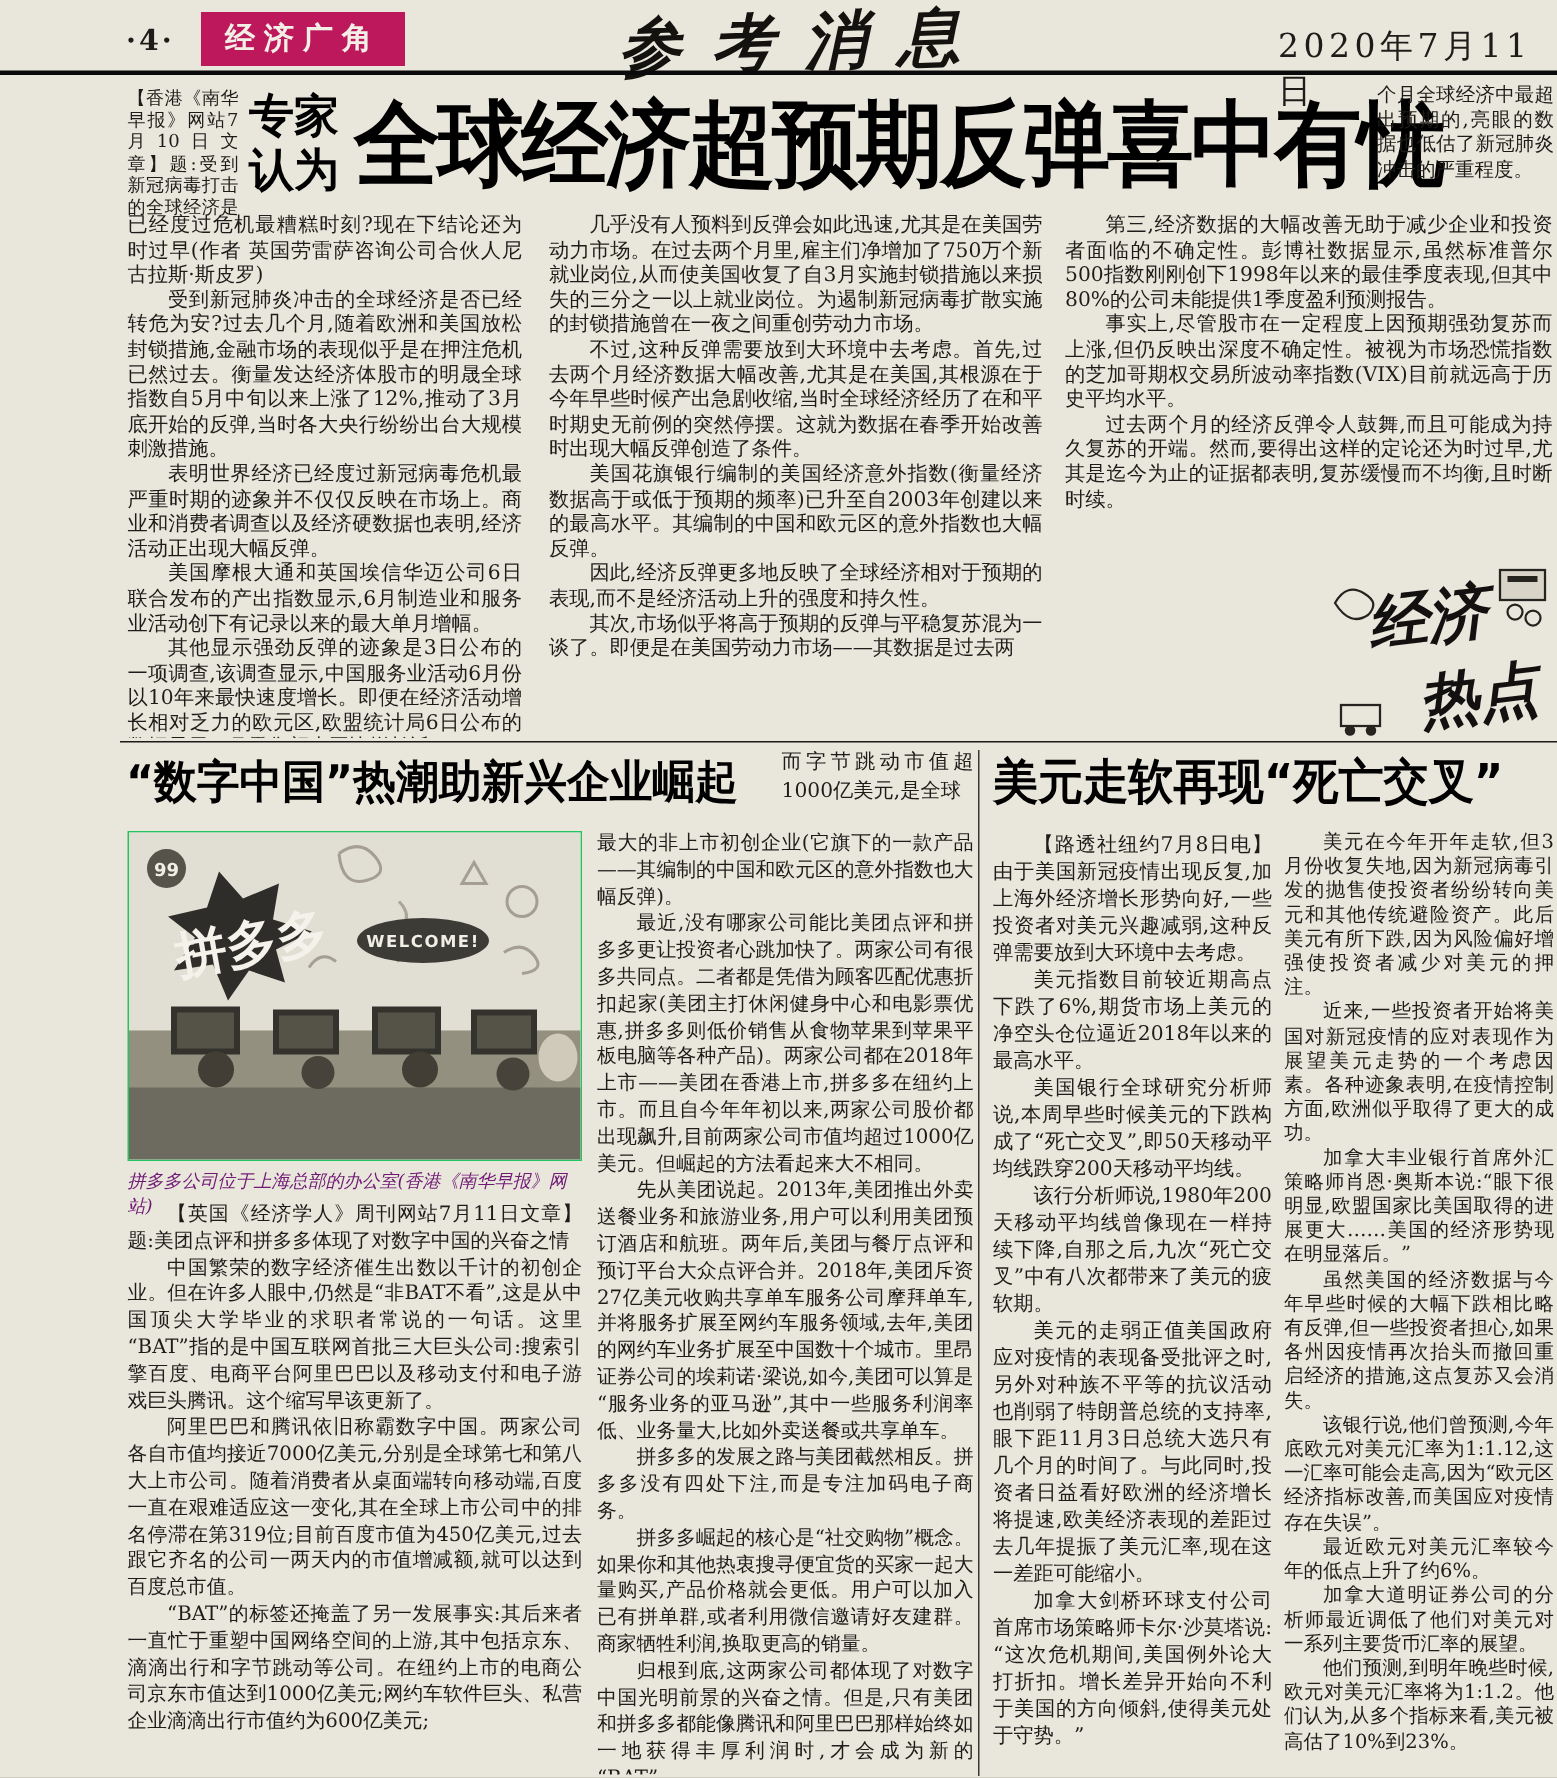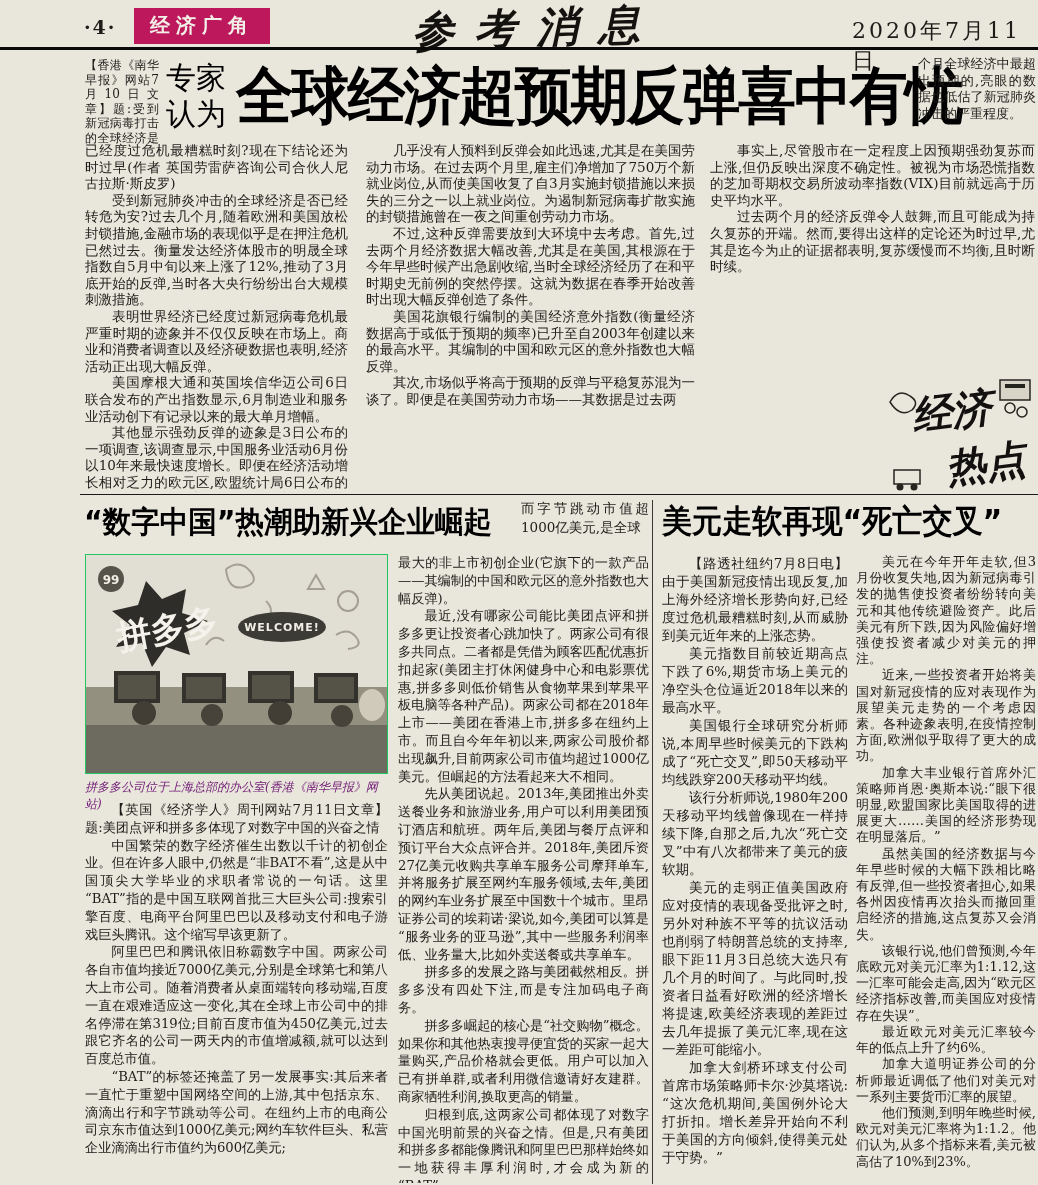--- a/index.html
+++ b/index.html
@@ -12,21 +12,21 @@
         padding:4px 16px 5px 16px;}
   .masthead{position:absolute;left:396px;top:0px;width:280px;text-align:center;
         font-size:42px;font-weight:bold;font-style:italic;letter-spacing:20px;
         transform:rotate(-2deg);color:#14120f;white-space:nowrap;}
   .date{position:absolute;left:852px;top:16px;font-size:22px;letter-spacing:3px;}
   .header-rule{position:absolute;left:0;top:47px;width:1038px;height:3px;background:#0a0a0a;}
   
   .lead-intro{position:absolute;left:85px;top:58px;width:74px;height:86px;overflow:hidden;
         font-size:12px;line-height:14.5px;text-align:justify;}
   .kicker{position:absolute;left:158px;top:60px;width:76px;text-align:center;
-        font-family:"DejaVu Sans",sans-serif;font-weight:400;font-size:30px;line-height:36px;color:#000;}
+        font-family:"DejaVu Sans",sans-serif;font-weight:700;font-size:30px;line-height:36px;color:#000;}
   .lead-headline{position:absolute;left:236px;top:56px;width:686px;height:84px;
         font-family:"DejaVu Sans",sans-serif;font-weight:900;font-size:62px;line-height:80px;
         letter-spacing:-2px;white-space:nowrap;transform:scaleX(0.93);transform-origin:left center;color:#000;}
   .lead-right-col{position:absolute;left:918px;top:56px;width:118px;height:88px;overflow:hidden;
         font-size:13px;line-height:16.5px;text-align:justify;}
   .col{position:absolute;text-align:justify;overflow:hidden;}
   .col p{margin:0;text-indent:2em;}
   .col p.noind{text-indent:0;}
   .lead-col{font-size:13.5px;line-height:16.6px;}
   .col-a{left:85px;top:142px;width:263px;height:350px;}
@@ -77,23 +77,25 @@
       <p class="noind">已经度过危机最糟糕时刻?现在下结论还为时过早(作者 英国劳雷萨咨询公司合伙人尼古拉斯·斯皮罗)</p>
       <p>受到新冠肺炎冲击的全球经济是否已经转危为安?过去几个月,随着欧洲和美国放松封锁措施,金融市场的表现似乎是在押注危机已然过去。衡量发达经济体股市的明晟全球指数自5月中旬以来上涨了12%,推动了3月底开始的反弹,当时各大央行纷纷出台大规模刺激措施。</p>
       <p>表明世界经济已经度过新冠病毒危机最严重时期的迹象并不仅仅反映在市场上。商业和消费者调查以及经济硬数据也表明,经济活动正出现大幅反弹。</p>
       <p>美国摩根大通和英国埃信华迈公司6日联合发布的产出指数显示,6月制造业和服务业活动创下有记录以来的最大单月增幅。</p>
       <p>其他显示强劲反弹的迹象是3日公布的一项调查,该调查显示,中国服务业活动6月份以10年来最快速度增长。即便在经济活动增长相对乏力的欧元区,欧盟统计局6日公布的数据显示,5月零售额也同比增长近17.8%。</p>
     </div>
     <div class="col lead-col col-b">
       <p>几乎没有人预料到反弹会如此迅速,尤其是在美国劳动力市场。在过去两个月里,雇主们净增加了750万个新就业岗位,从而使美国收复了自3月实施封锁措施以来损失的三分之一以上就业岗位。为遏制新冠病毒扩散实施的封锁措施曾在一夜之间重创劳动力市场。</p>
       <p>不过,这种反弹需要放到大环境中去考虑。首先,过去两个月经济数据大幅改善,尤其是在美国,其根源在于今年早些时候产出急剧收缩,当时全球经济经历了在和平时期史无前例的突然停摆。这就为数据在春季开始改善时出现大幅反弹创造了条件。</p>
       <p>美国花旗银行编制的美国经济意外指数(衡量经济数据高于或低于预期的频率)已升至自2003年创建以来的最高水平。其编制的中国和欧元区的意外指数也大幅反弹。</p>
+      <p>因此,经济反弹更多地反映了全球经济相对于预期的表现,而不是经济活动上升的强度和持久性。</p>
       <p>其次,市场似乎将高于预期的反弹与平稳复苏混为一谈了。即便是在美国劳动力市场——其数据是过去两</p>
     </div>
     <div class="col lead-col col-c">
+      <p>第三,经济数据的大幅改善无助于减少企业和投资者面临的不确定性。彭博社数据显示,虽然标准普尔500指数刚刚创下1998年以来的最佳季度表现,但其中80%的公司未能提供1季度盈利预测报告。</p>
       <p>事实上,尽管股市在一定程度上因预期强劲复苏而上涨,但仍反映出深度不确定性。被视为市场恐慌指数的芝加哥期权交易所波动率指数(VIX)目前就远高于历史平均水平。</p>
       <p>过去两个月的经济反弹令人鼓舞,而且可能成为持久复苏的开端。然而,要得出这样的定论还为时过早,尤其是迄今为止的证据都表明,复苏缓慢而不均衡,且时断时续。</p>
     </div>
 
     <div class="hotspot">
       <svg width="154" height="118" viewBox="0 0 154 118">
         <rect x="0" y="0" width="154" height="118" fill="#e9e6dc"></rect>
         <rect x="116" y="6" width="30" height="20" fill="#d8d4c8" stroke="#26241f" stroke-width="1.5"></rect>
         <rect x="121" y="10" width="20" height="4" fill="#26241f"></rect>
         <circle cx="126" cy="34" r="5" fill="none" stroke="#26241f" stroke-width="1.5"></circle>
@@ -163,21 +165,21 @@
       <p>拼多多崛起的核心是“社交购物”概念。如果你和其他热衷搜寻便宜货的买家一起大量购买,产品价格就会更低。用户可以加入已有拼单群,或者利用微信邀请好友建群。商家牺牲利润,换取更高的销量。</p>
       <p>归根到底,这两家公司都体现了对数字中国光明前景的兴奋之情。但是,只有美团和拼多多都能像腾讯和阿里巴巴那样始终如一地获得丰厚利润时,才会成为新的“BAT”。</p>
     </div>
   </div>
 
   <div class="v-rule"></div>
 
   <div>
     <div class="usd-headline">美元走软再现“死亡交叉”</div>
     <div class="col usd-col1">
-      <p>【路透社纽约7月8日电】由于美国新冠疫情出现反复,加上海外经济增长形势向好,已经度过危机最糟糕时刻,从而威胁到美元近年来的上涨态势。</p>
+      <p>【路透社纽约7月8日电】由于美国新冠疫情出现反复,加上海外经济增长形势向好,一些投资者对美元兴趣减弱,这种反弹需要放到大环境中去考虑。</p>
       <p>美元指数目前较近期高点下跌了6%,期货市场上美元的净空头仓位逼近2018年以来的最高水平。</p>
       <p>美国银行全球研究分析师说,本周早些时候美元的下跌构成了“死亡交叉”,即50天移动平均线跌穿200天移动平均线。</p>
       <p>该行分析师说,1980年200天移动平均线曾像现在一样持续下降,自那之后,九次“死亡交叉”中有八次都带来了美元的疲软期。</p>
       <p>美元的走弱正值美国政府应对疫情的表现备受批评之时,另外对种族不平等的抗议活动也削弱了特朗普总统的支持率,眼下距11月3日总统大选只有几个月的时间了。与此同时,投资者日益看好欧洲的经济增长将提速,欧美经济表现的差距过去几年提振了美元汇率,现在这一差距可能缩小。</p>
       <p>加拿大剑桥环球支付公司首席市场策略师卡尔·沙莫塔说:“这次危机期间,美国例外论大打折扣。增长差异开始向不利于美国的方向倾斜,使得美元处于守势。”</p>
     </div>
     <div class="col usd-col2">
       <p>美元在今年开年走软,但3月份收复失地,因为新冠病毒引发的抛售使投资者纷纷转向美元和其他传统避险资产。此后美元有所下跌,因为风险偏好增强使投资者减少对美元的押注。</p>
       <p>近来,一些投资者开始将美国对新冠疫情的应对表现作为展望美元走势的一个考虑因素。各种迹象表明,在疫情控制方面,欧洲似乎取得了更大的成功。</p>
       <p>加拿大丰业银行首席外汇策略师肖恩·奥斯本说:“眼下很明显,欧盟国家比美国取得的进展更大……美国的经济形势现在明显落后。”</p>

